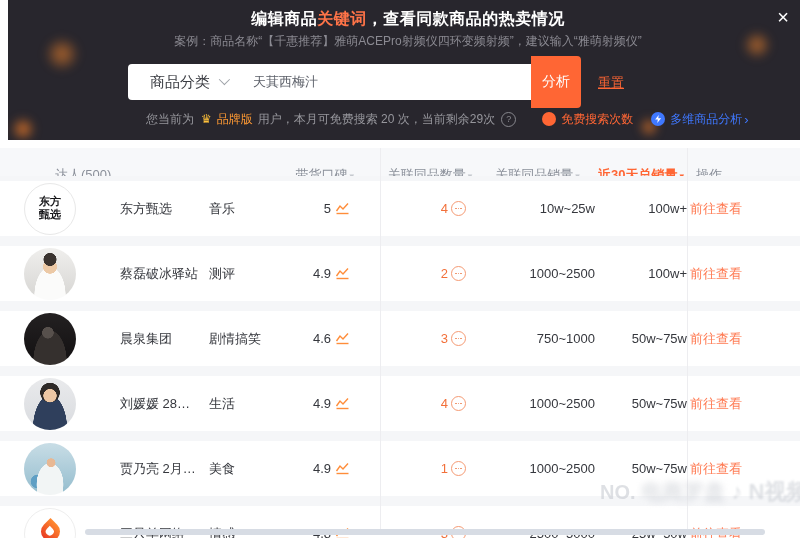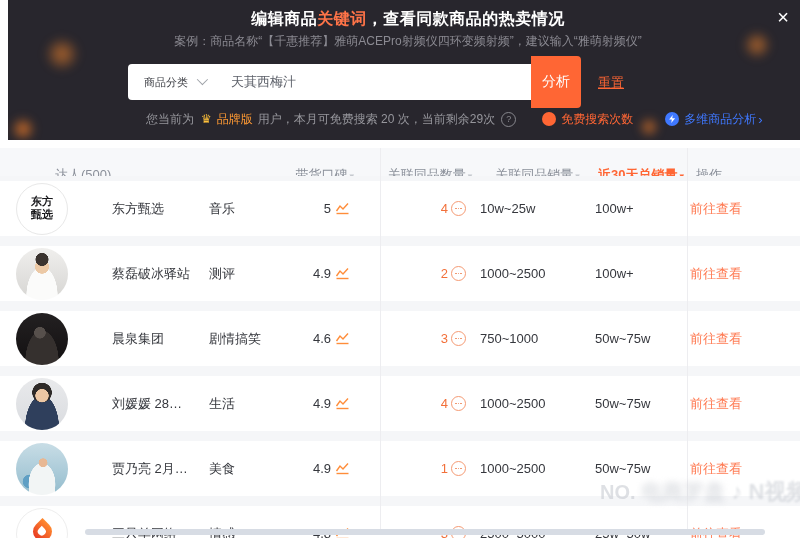--- a/index.html
+++ b/index.html
@@ -14,64 +14,64 @@
   .g1{left:36px;top:36px;width:36px;height:36px;}
   .g2{left:734px;top:30px;width:30px;height:30px;}
   .g3{left:2px;top:116px;width:26px;height:26px;background:radial-gradient(circle,rgba(255,130,40,.8) 0%,rgba(255,130,40,0) 70%);}
   .g4{left:630px;top:116px;width:22px;height:22px;background:radial-gradient(circle,rgba(255,130,40,.7) 0%,rgba(255,130,40,0) 70%);}
   .m-title{position:absolute;left:0;top:9px;width:800px;text-align:center;font-size:16px;font-weight:700;color:#ffffff;letter-spacing:.5px;}
   .m-title .hl{color:#ff7448;}
   .m-sub{position:absolute;left:0;top:33px;width:800px;text-align:center;font-size:12px;color:#8b8a92;}
   .close-x{position:absolute;right:12px;top:4px;width:26px;height:26px;color:#fff;font-size:20px;line-height:26px;text-align:center;cursor:pointer;}
   
   .sbar{position:absolute;left:120px;top:64px;width:453px;height:36px;background:#fff;border-radius:4px;display:flex;align-items:center;}
-  .cat-dd{display:flex;align-items:center;padding-left:16px;font-size:11px;color:#3a3c42;cursor:pointer;}
+  .cat-dd{display:flex;align-items:center;padding-left:22px;font-size:15px;color:#3a3c42;cursor:pointer;}
   .chev{width:7px;height:7px;border-right:1.5px solid #9ea2a8;border-bottom:1.5px solid #9ea2a8;transform:rotate(45deg) translateY(-2px);margin-left:9px;margin-top:-3px;}
   .kw-input{flex:1;margin-left:26px;font-size:13px;color:#5d616a;white-space:nowrap;overflow:hidden;}
   .go-btn{width:50px;height:52px;background:#ff6634;color:#fff;font-size:14px;border:none;border-radius:0 4px 4px 0;cursor:pointer;display:flex;align-items:center;justify-content:center;}
   .reset-lnk{position:absolute;left:590px;top:74px;font-size:13px;color:#ff6634;text-decoration:underline;cursor:pointer;}
   
   .quota{position:absolute;left:138px;top:110px;height:18px;display:flex;align-items:center;font-size:12px;color:#96969c;white-space:nowrap;}
   .crown{color:#ffc13b;font-size:12px;margin:0 5px 0 7px;}
   .plan{color:#ff9a33;}
   .gaptxt{margin-left:5px;}
   .qmark{width:13px;height:13px;border:1px solid #87878d;border-radius:50%;color:#87878d;font-size:9px;line-height:13px;text-align:center;margin-left:6px;cursor:pointer;}
   .plus-grp{display:flex;align-items:center;margin-left:26px;cursor:pointer;}
   .plus-ic{width:14px;height:14px;border-radius:50%;background:#ff6634;color:#fff;font-size:12px;line-height:13px;text-align:center;margin-right:5px;}
   .plus-grp span{color:#ff6634;}
-  .blue-grp{display:flex;align-items:center;margin-left:32px;cursor:pointer;}
+  .blue-grp{display:flex;align-items:center;margin-left:18px;cursor:pointer;}
   .bolt-ic{width:14px;height:14px;border-radius:50%;background:#3f78ff;margin-right:5px;position:relative;}
   .bolt-ic i{position:absolute;left:4px;top:3px;width:6px;height:8px;background:#fff;clip-path:polygon(60% 0,0 55%,45% 55%,35% 100%,100% 42%,52% 42%);}
   .blue-grp span{color:#3f78ff;}
   .blue-grp .arr{margin-left:2px;font-size:13px;}
   
   .table-area{position:absolute;left:0;top:140px;width:800px;height:398px;background:#fff;}
   .grid7{display:grid;grid-template-columns:205px 70px 105px 100px 115px 92px 113px;}
   .thead{position:absolute;left:0;top:8px;width:800px;height:28px;background:#f7f8fa;align-items:center;font-size:13px;color:#8a8f99;}
   .th1{padding-left:55px;}
   .th2{padding-left:4px;margin-top:36px;}
   .th3{text-align:right;padding-right:26px;}
   .th4,.th5,.th6{text-align:center;}
   .th6{color:#ff6634;font-weight:700;}
   .th7{padding-left:9px;}
   .caret{font-size:9px;color:#c6c9cf;margin-left:2px;}
   .caret.on{color:#ff6634;}
   .tbody{position:absolute;left:0;top:36px;width:800px;height:362px;background:#f5f6f8;padding-top:5px;box-sizing:border-box;}
   .row{height:65px;}
   .row-in{height:55px;background:#fff;align-items:center;font-size:13px;color:#35373d;}
-  .cell1{display:flex;align-items:center;padding-left:16px;}
+  .cell1{display:flex;align-items:center;padding-left:24px;}
   .avatar{width:52px;height:52px;border-radius:50%;flex-shrink:0;overflow:hidden;position:relative;cursor:pointer;}
   .name{margin-left:44px;max-width:80px;white-space:nowrap;overflow:hidden;text-overflow:ellipsis;cursor:pointer;}
   .cell2{padding-left:4px;white-space:nowrap;}
   .cell3{display:flex;align-items:center;justify-content:flex-end;padding-right:30px;}
   .cell3 svg{margin-left:4px;}
   .cell4{display:flex;align-items:center;justify-content:flex-end;padding-right:14px;color:#f2703a;}
   .cdots{width:13px;height:13px;border:1px solid #f59a73;border-radius:50%;margin-left:3px;display:flex;align-items:center;justify-content:center;gap:1px;cursor:pointer;}
   .cdots i{width:1.5px;height:1.5px;background:#f08b5f;border-radius:50%;display:block;}
-  .cell5,.cell6{text-align:left;}
+  .cell5,.cell6{text-align:right;}
   .cell7{padding-left:3px;}
   .golink{color:#ff7a52;cursor:pointer;}
   .vline{position:absolute;top:8px;bottom:4px;width:1px;background:#ededf0;}
   .vl1{left:380px;} .vl2{left:687px;}
   
   .av1{background:#fff;border:1px solid #e8e8e8;display:flex;align-items:center;justify-content:center;box-sizing:border-box;}
   .av1 span{width:28px;font-family:"DejaVu Serif","Liberation Serif",serif;font-weight:700;font-size:11px;line-height:1.15;color:#17171a;text-align:center;}
   .av2{background:
     radial-gradient(circle at 50% 22%, #3a332f 0 13%, rgba(0,0,0,0) 14%),
     radial-gradient(circle at 50% 36%, #ecc9a6 0 16%, rgba(0,0,0,0) 17%),

